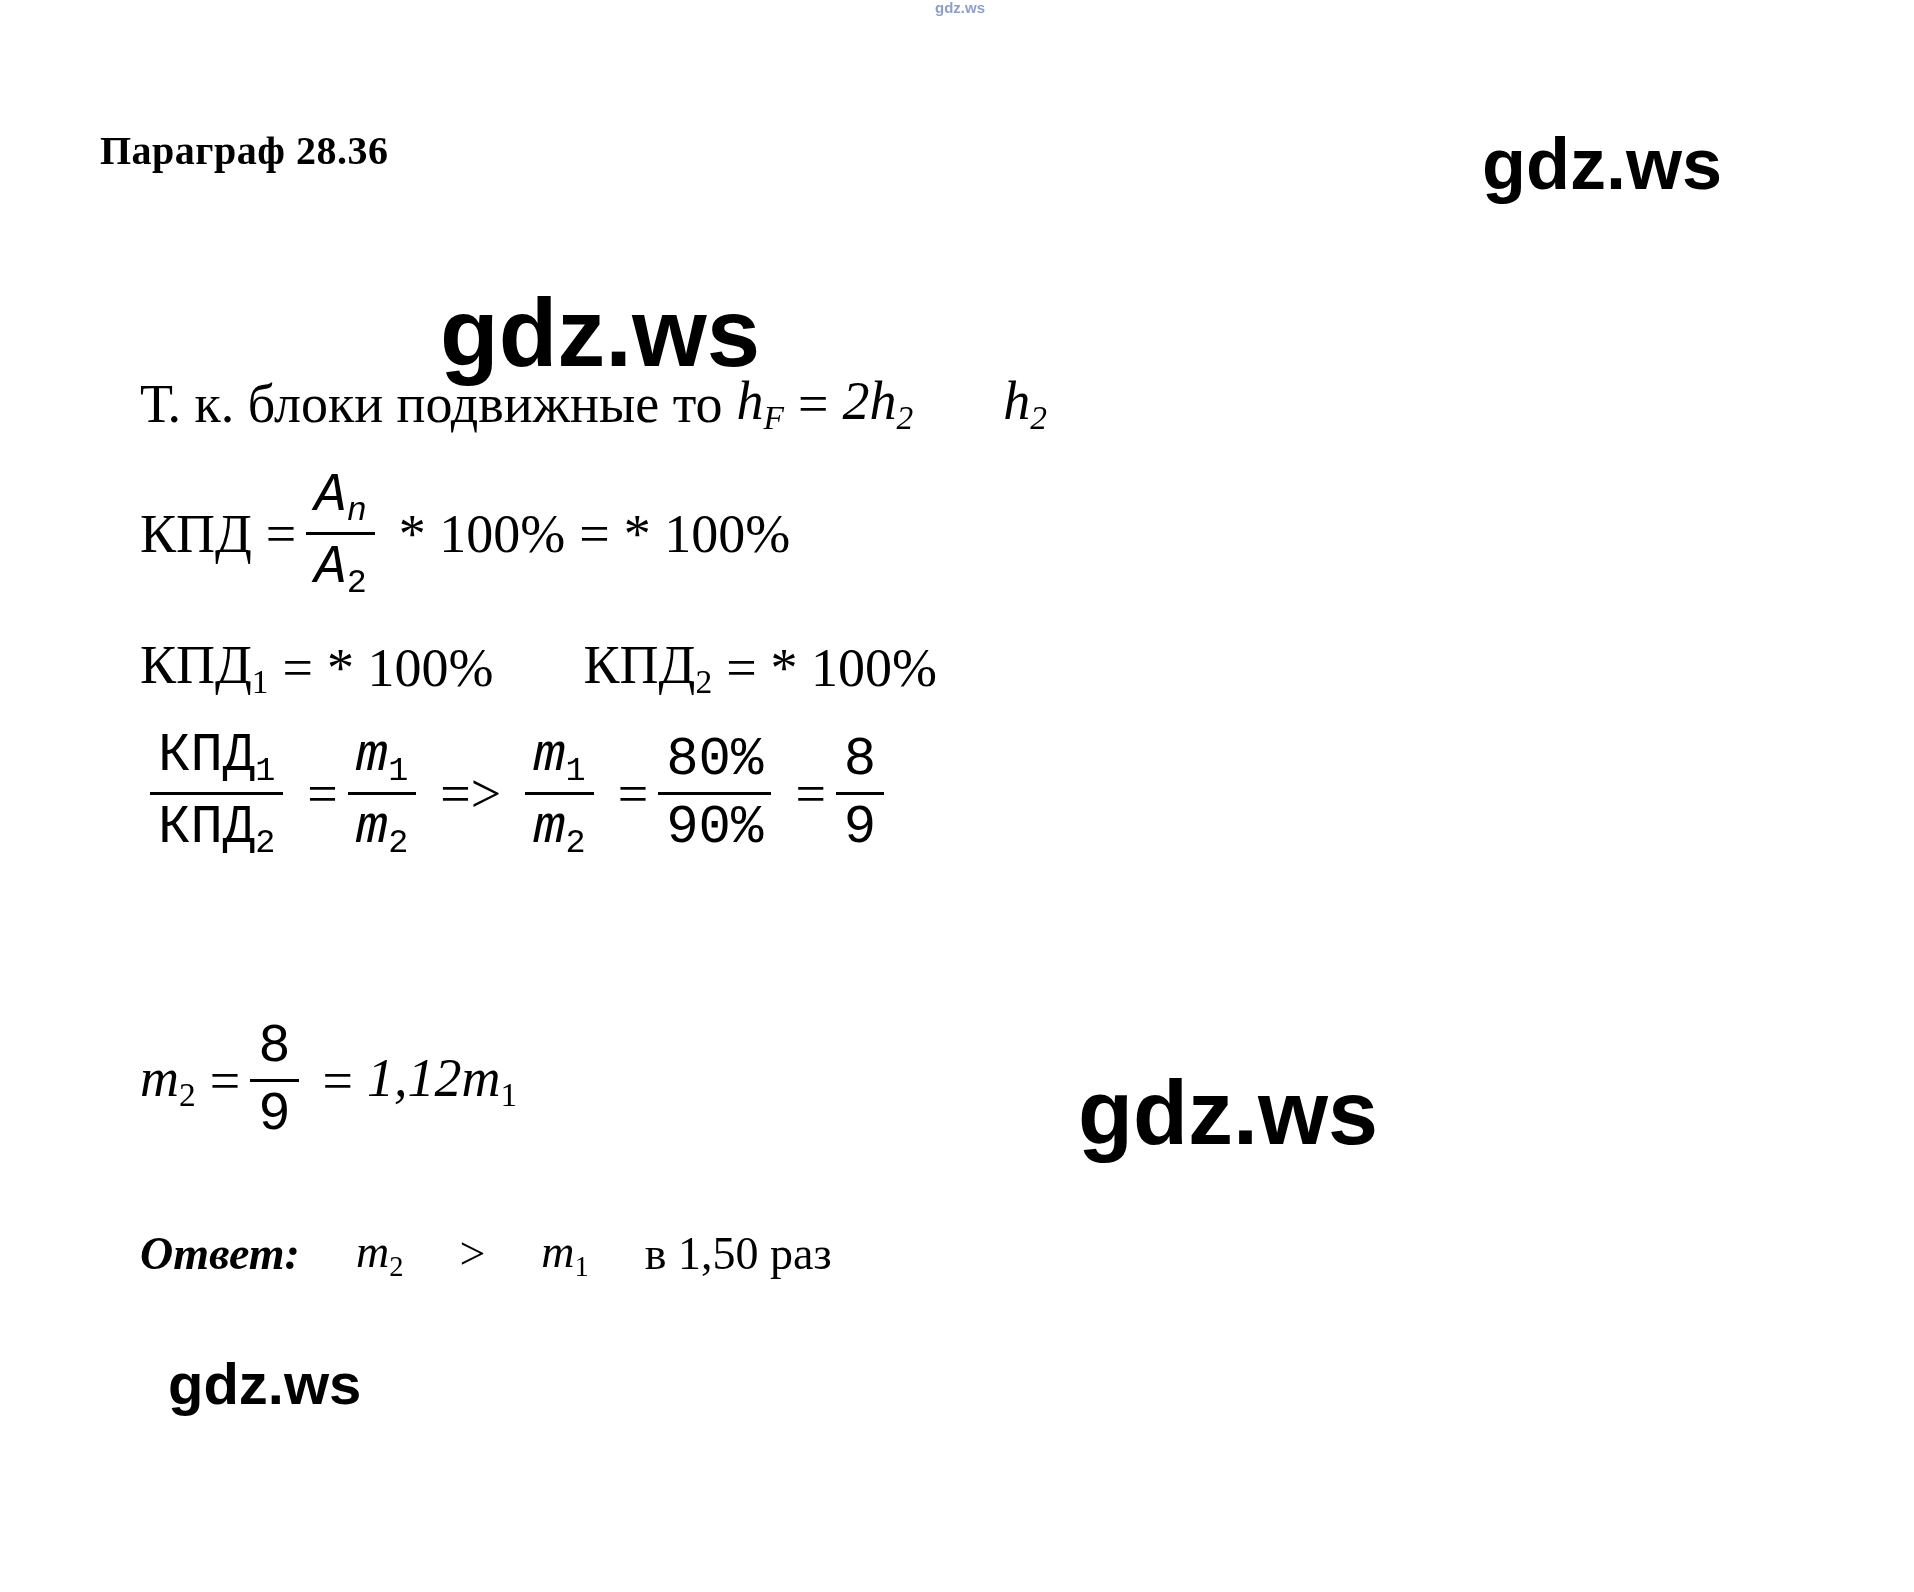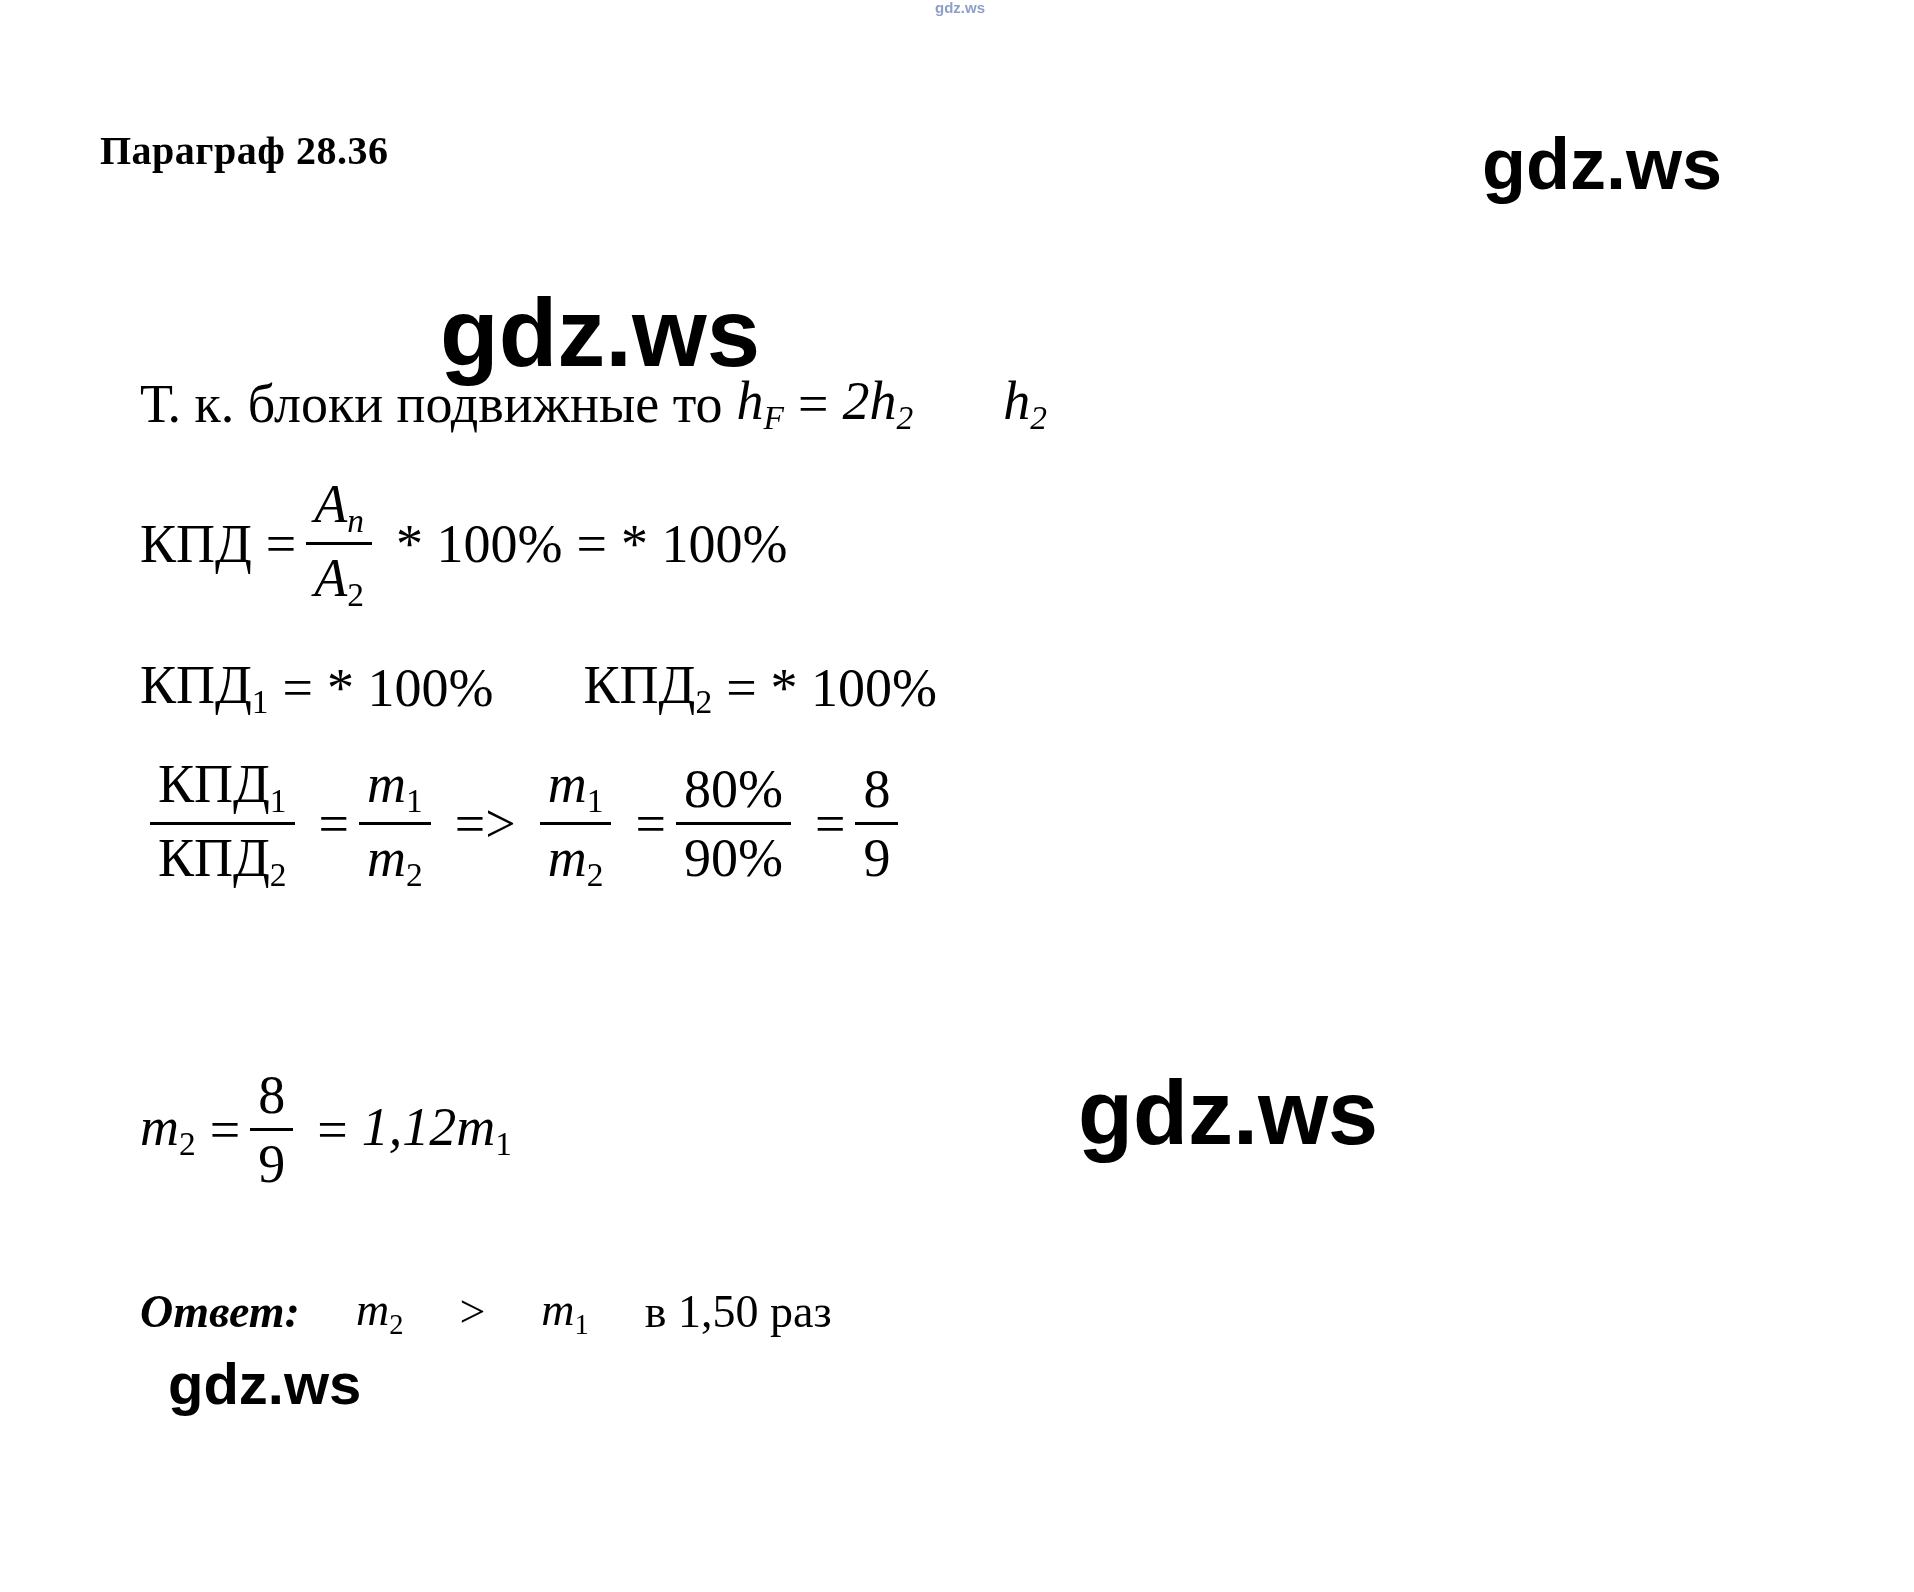--- a/index.html
+++ b/index.html
@@ -88,21 +88,22 @@
   
   sub { font-size: .62em; vertical-align: -0.30em; font-style: italic; }
   sub.up { font-style: normal; }
 
   
   .frac {
     display: inline-flex;
     flex-direction: column;
     align-items: center;
     vertical-align: middle;
-    margin: 8px 10px;
+    margin: 0 10px;
+    font-family: Liberation Mono, monospace;
   }
   .frac .num, .frac .den {
     padding: 2px 8px;
     white-space: nowrap;
   }
   .frac .bar {
     width: 100%;
     height: 3px;
     background: #000;
   }

